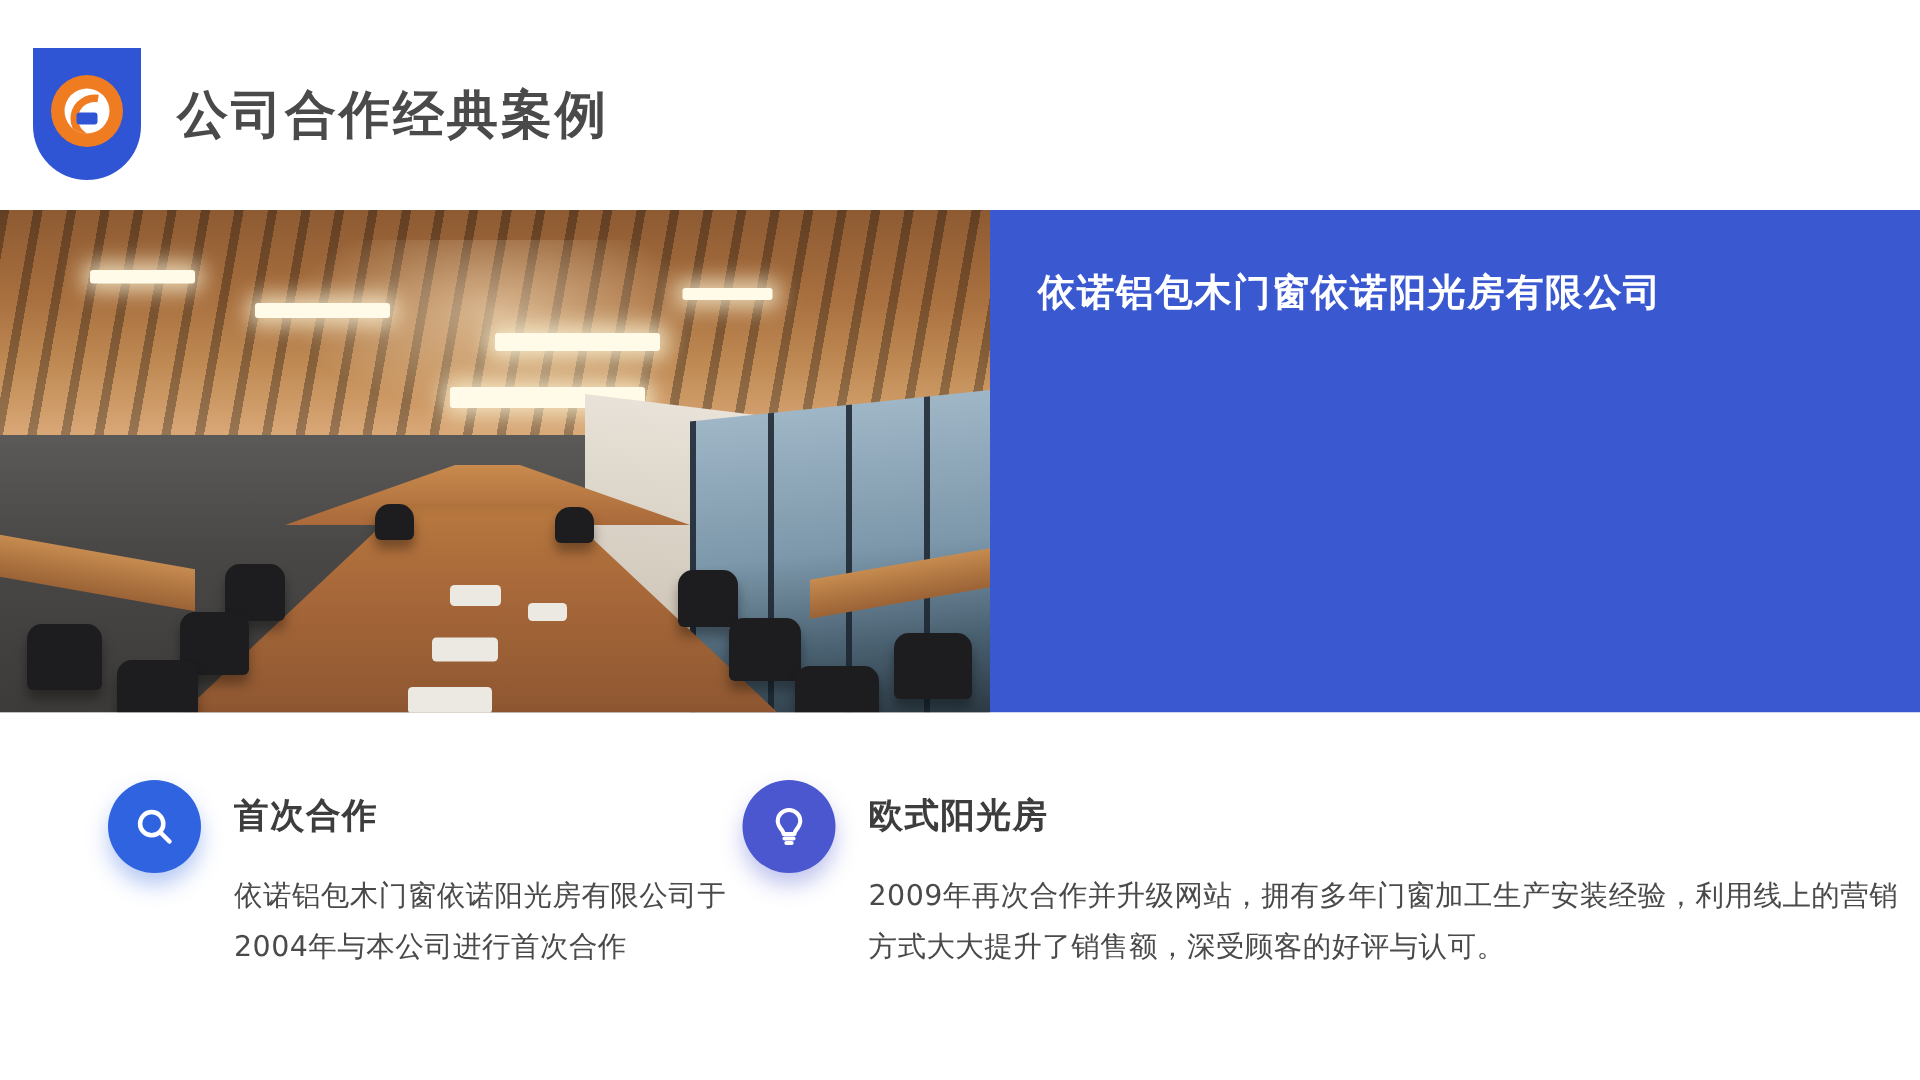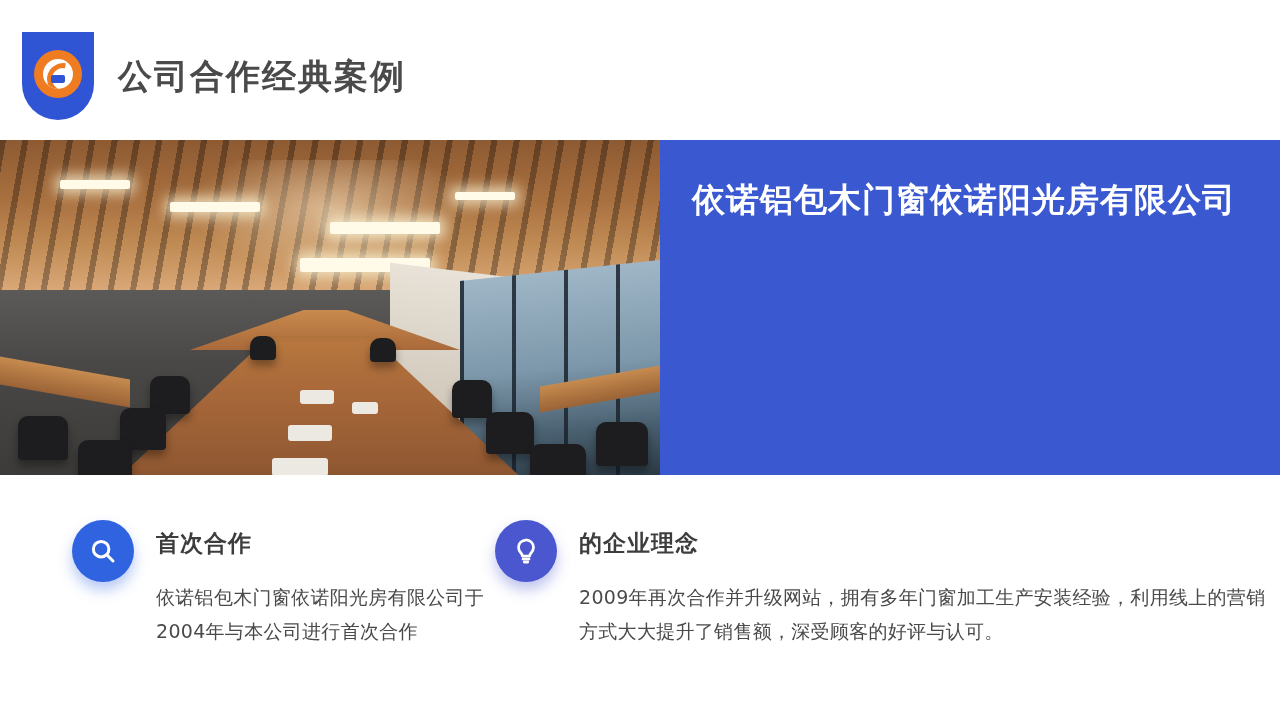--- a/index.html
+++ b/index.html
@@ -184,21 +184,21 @@
     left: 660px;
     top: 0;
     width: 620px;
     height: 335px;
     background: #3a59d1;
     box-sizing: border-box;
     padding: 38px 34px 0 32px;
     color: #ffffff;
   }
   #hero-title {
-    font-size: 33px;
+    font-size: 25px;
     font-weight: bold;
     letter-spacing: 1px;
     margin: 0 0 9px 0;
     font-family: Liberation Mono, monospace;
   }
   #hero-body {
     font-size: 19px;
     line-height: 1.82;
     letter-spacing: .4px;
     font-family: "DejaVu Sans", "Liberation Sans", sans-serif;
@@ -326,17 +326,17 @@
   </div>
 
   <div class="feature" id="feature-2">
     <div class="feat-icon">
       <svg width="30" height="30" viewBox="0 0 24 24" fill="none" stroke="#ffffff" stroke-width="2.2" stroke-linecap="round" stroke-linejoin="round">
         <path d="M12 3.2c-3.4 0-6 2.6-6 5.9 0 2.2 1.2 3.6 2.2 4.8.6.8.9 1.3.9 2.1h5.8c0-.8.3-1.3.9-2.1 1-1.2 2.2-2.6 2.2-4.8 0-3.3-2.6-5.9-6-5.9z"></path>
         <line x1="9.6" y1="18.4" x2="14.4" y2="18.4"></line>
         <line x1="10.6" y1="20.8" x2="13.4" y2="20.8"></line>
       </svg>
     </div>
-    <div class="feat-title">的企业理念</div>
+    <div class="feat-title">欧式阳光房</div>
     <div class="feat-body">2009年再次合作并升级网站，拥有多年门窗加工生产安装经验，利用线上的营销方式大大提升了销售额，深受顾客的好评与认可。</div>
   </div>
 
 </div>
 
 </body></html>

